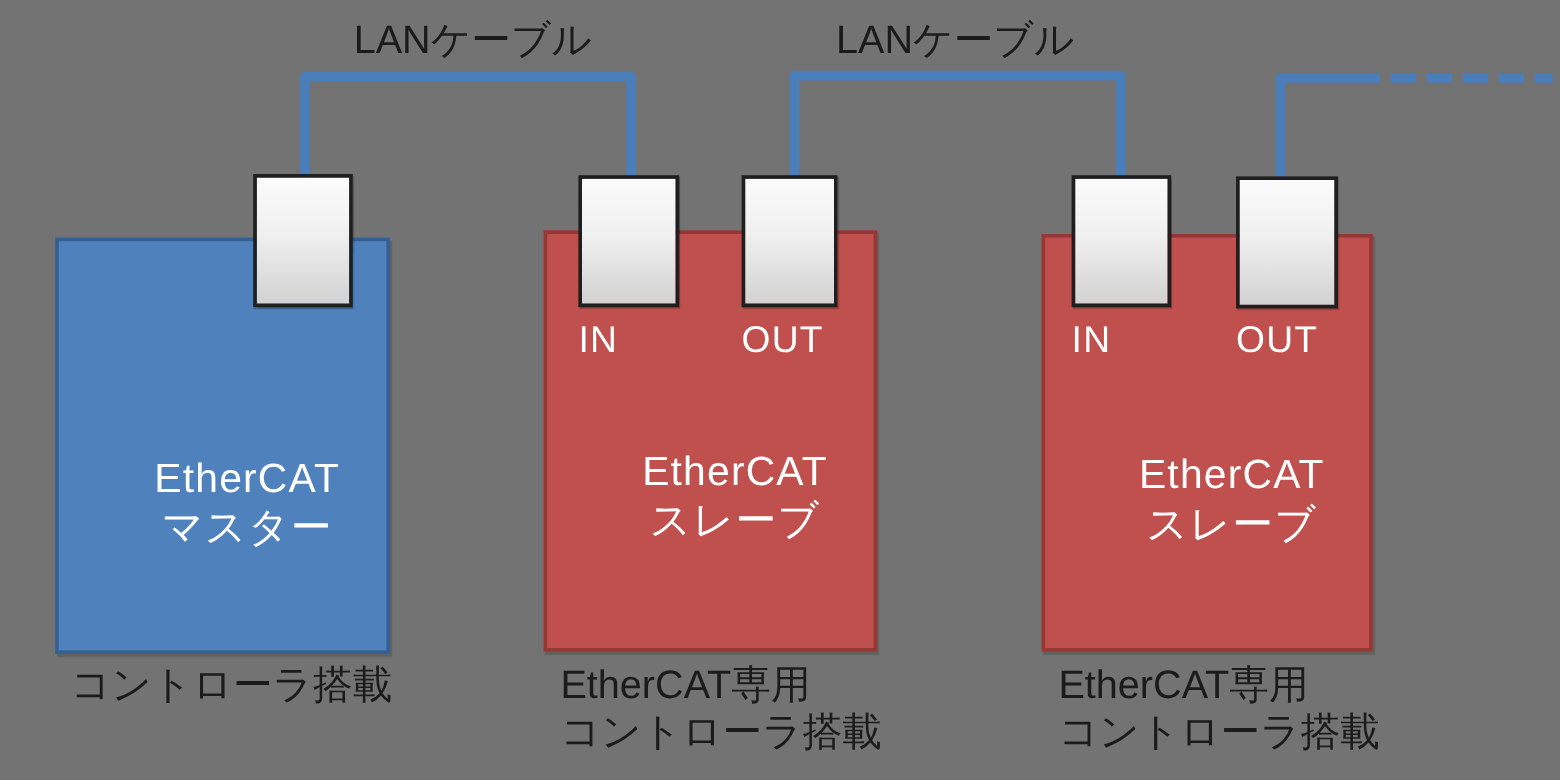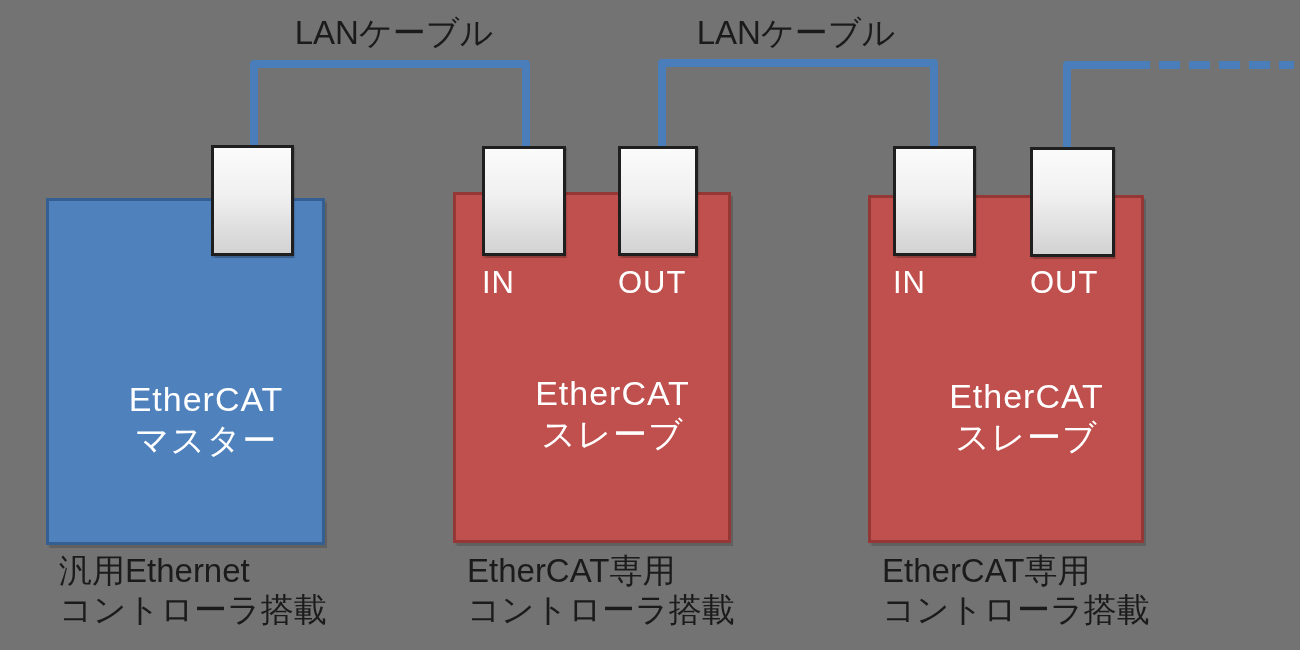--- a/index.html
+++ b/index.html
@@ -139,21 +139,20 @@
   <div class="port s1-out"></div>
   <div class="port s2-in"></div>
   <div class="port s2-out"></div>
 
   <div class="port-label in1">IN</div>
   <div class="port-label out1">OUT</div>
   <div class="port-label in2">IN</div>
   <div class="port-label out2">OUT</div>
 
   <div class="caption master-caption">
-    <div>汎用Ethernet</div>
     <div>コントローラ搭載</div>
   </div>
   <div class="caption slave1-caption">
     <div>EtherCAT専用</div>
     <div>コントローラ搭載</div>
   </div>
   <div class="caption slave2-caption">
     <div>EtherCAT専用</div>
     <div>コントローラ搭載</div>
   </div>

